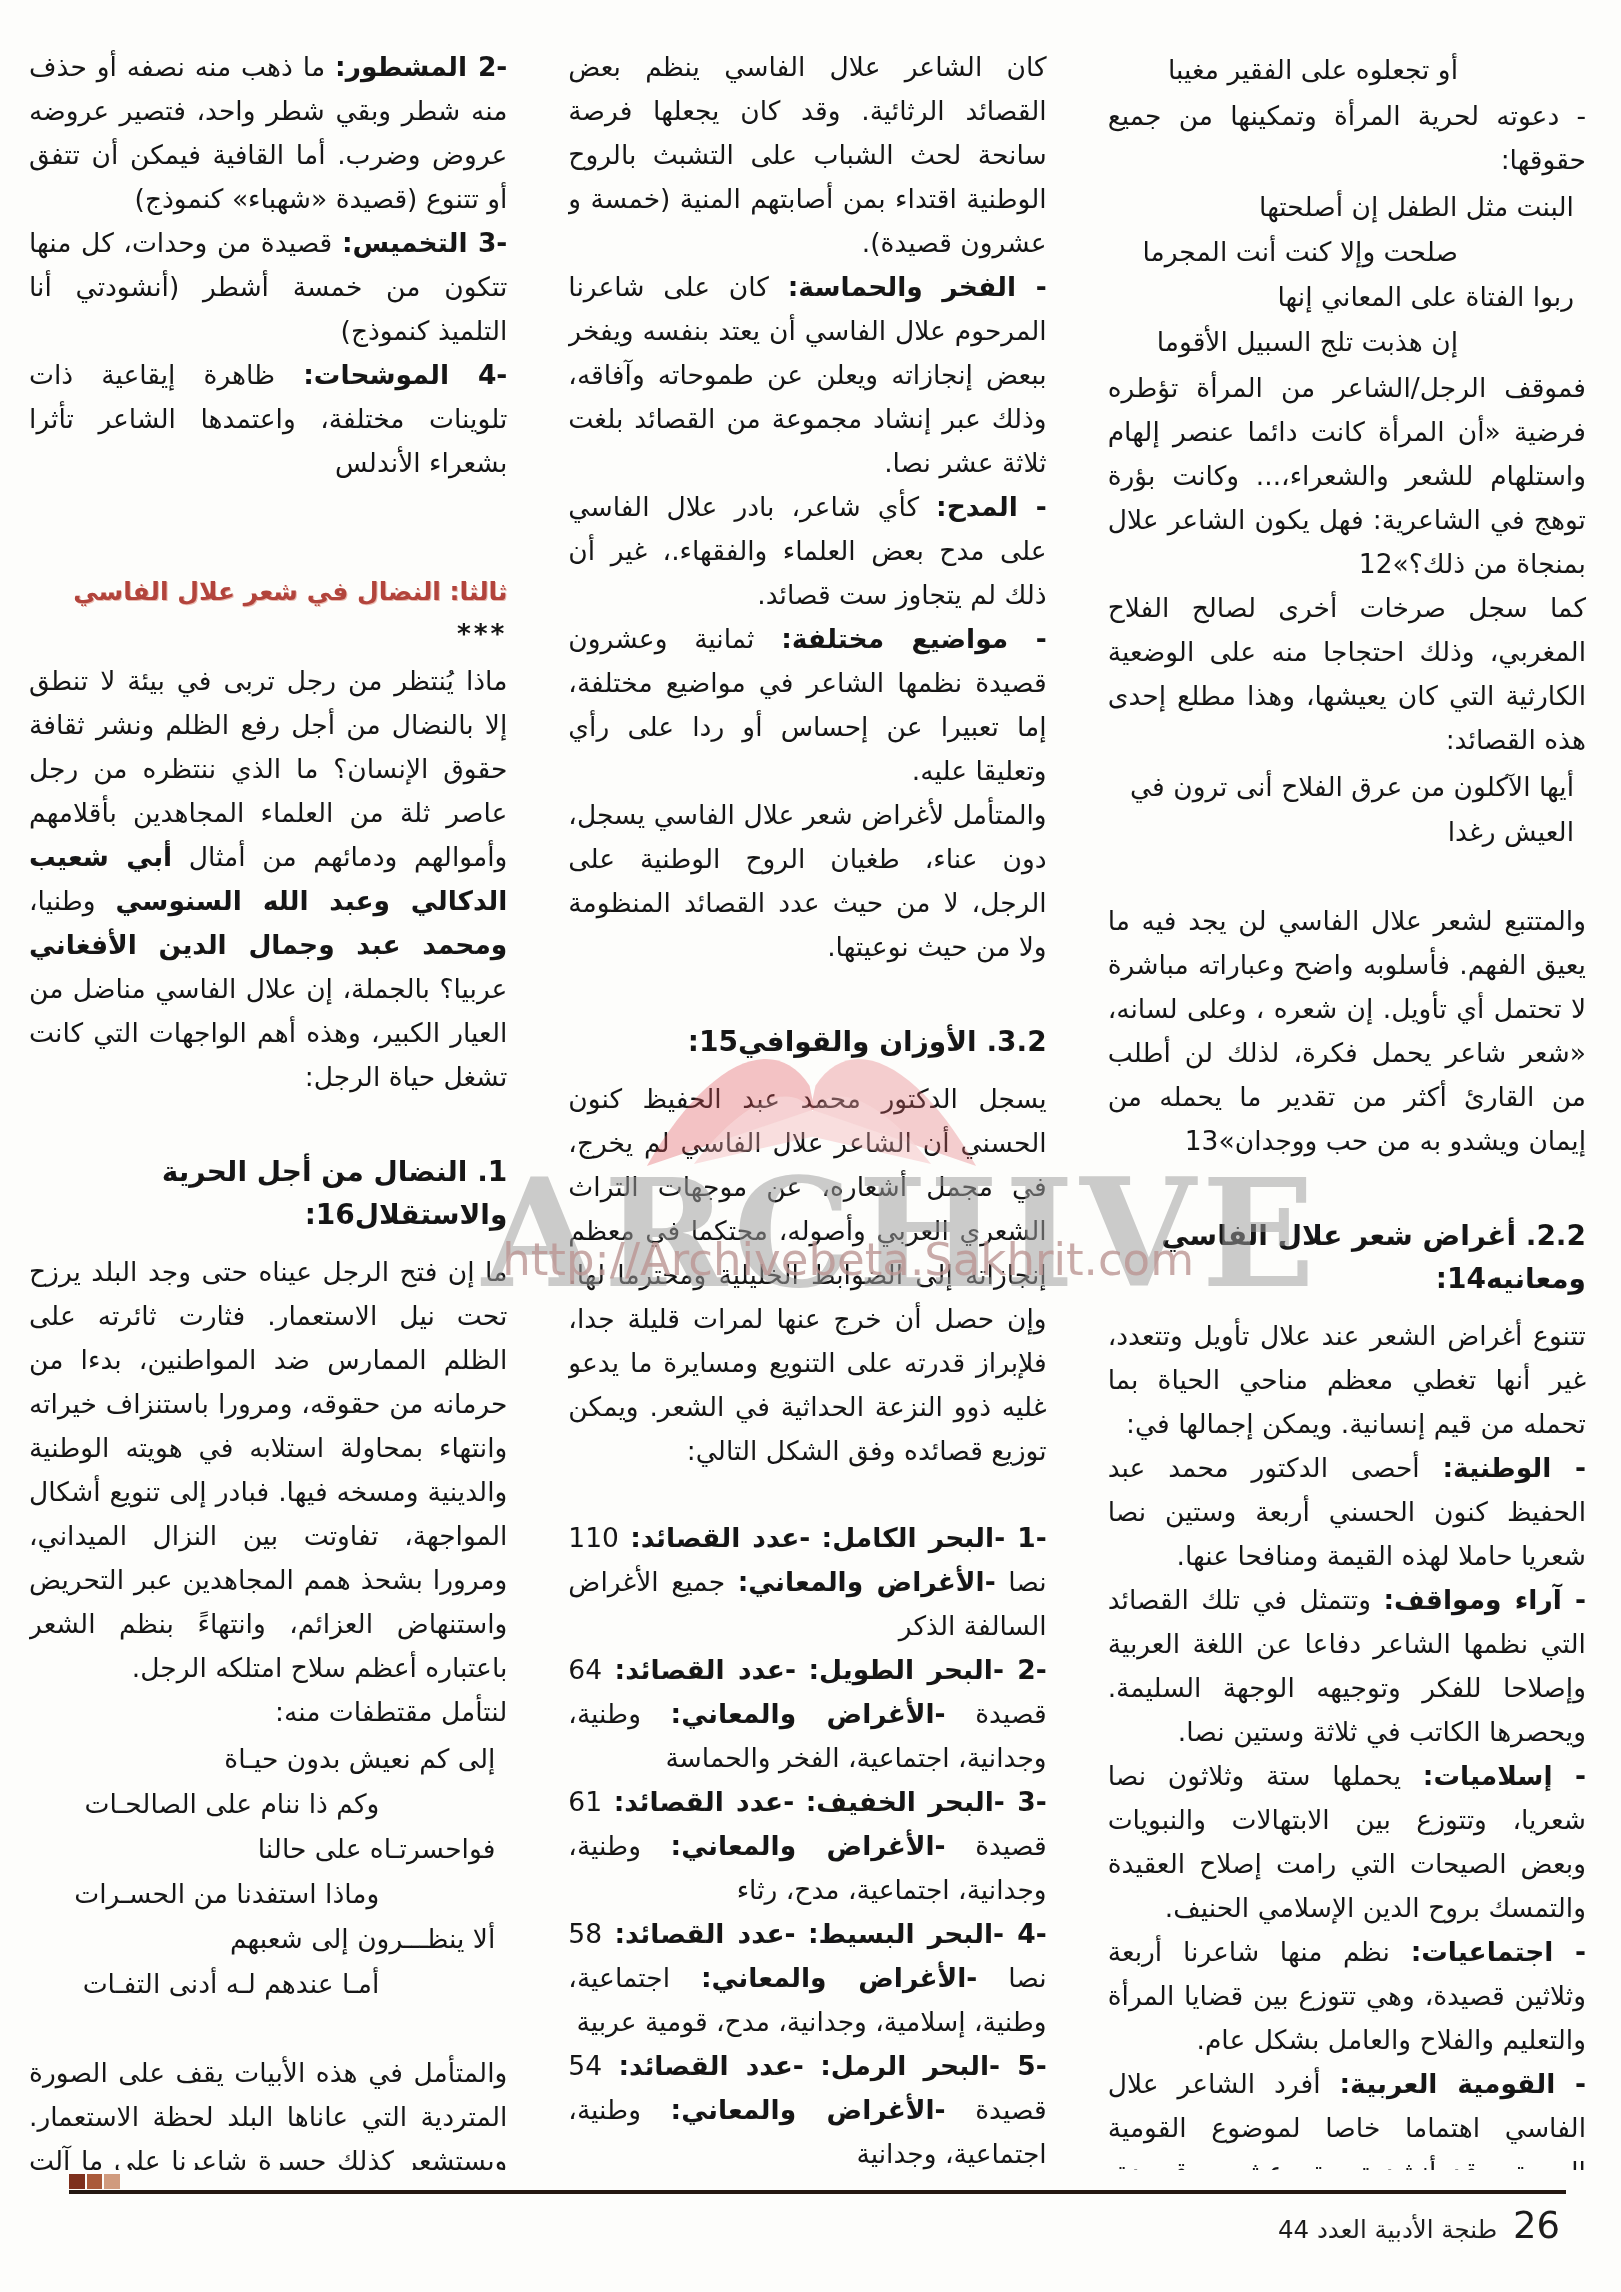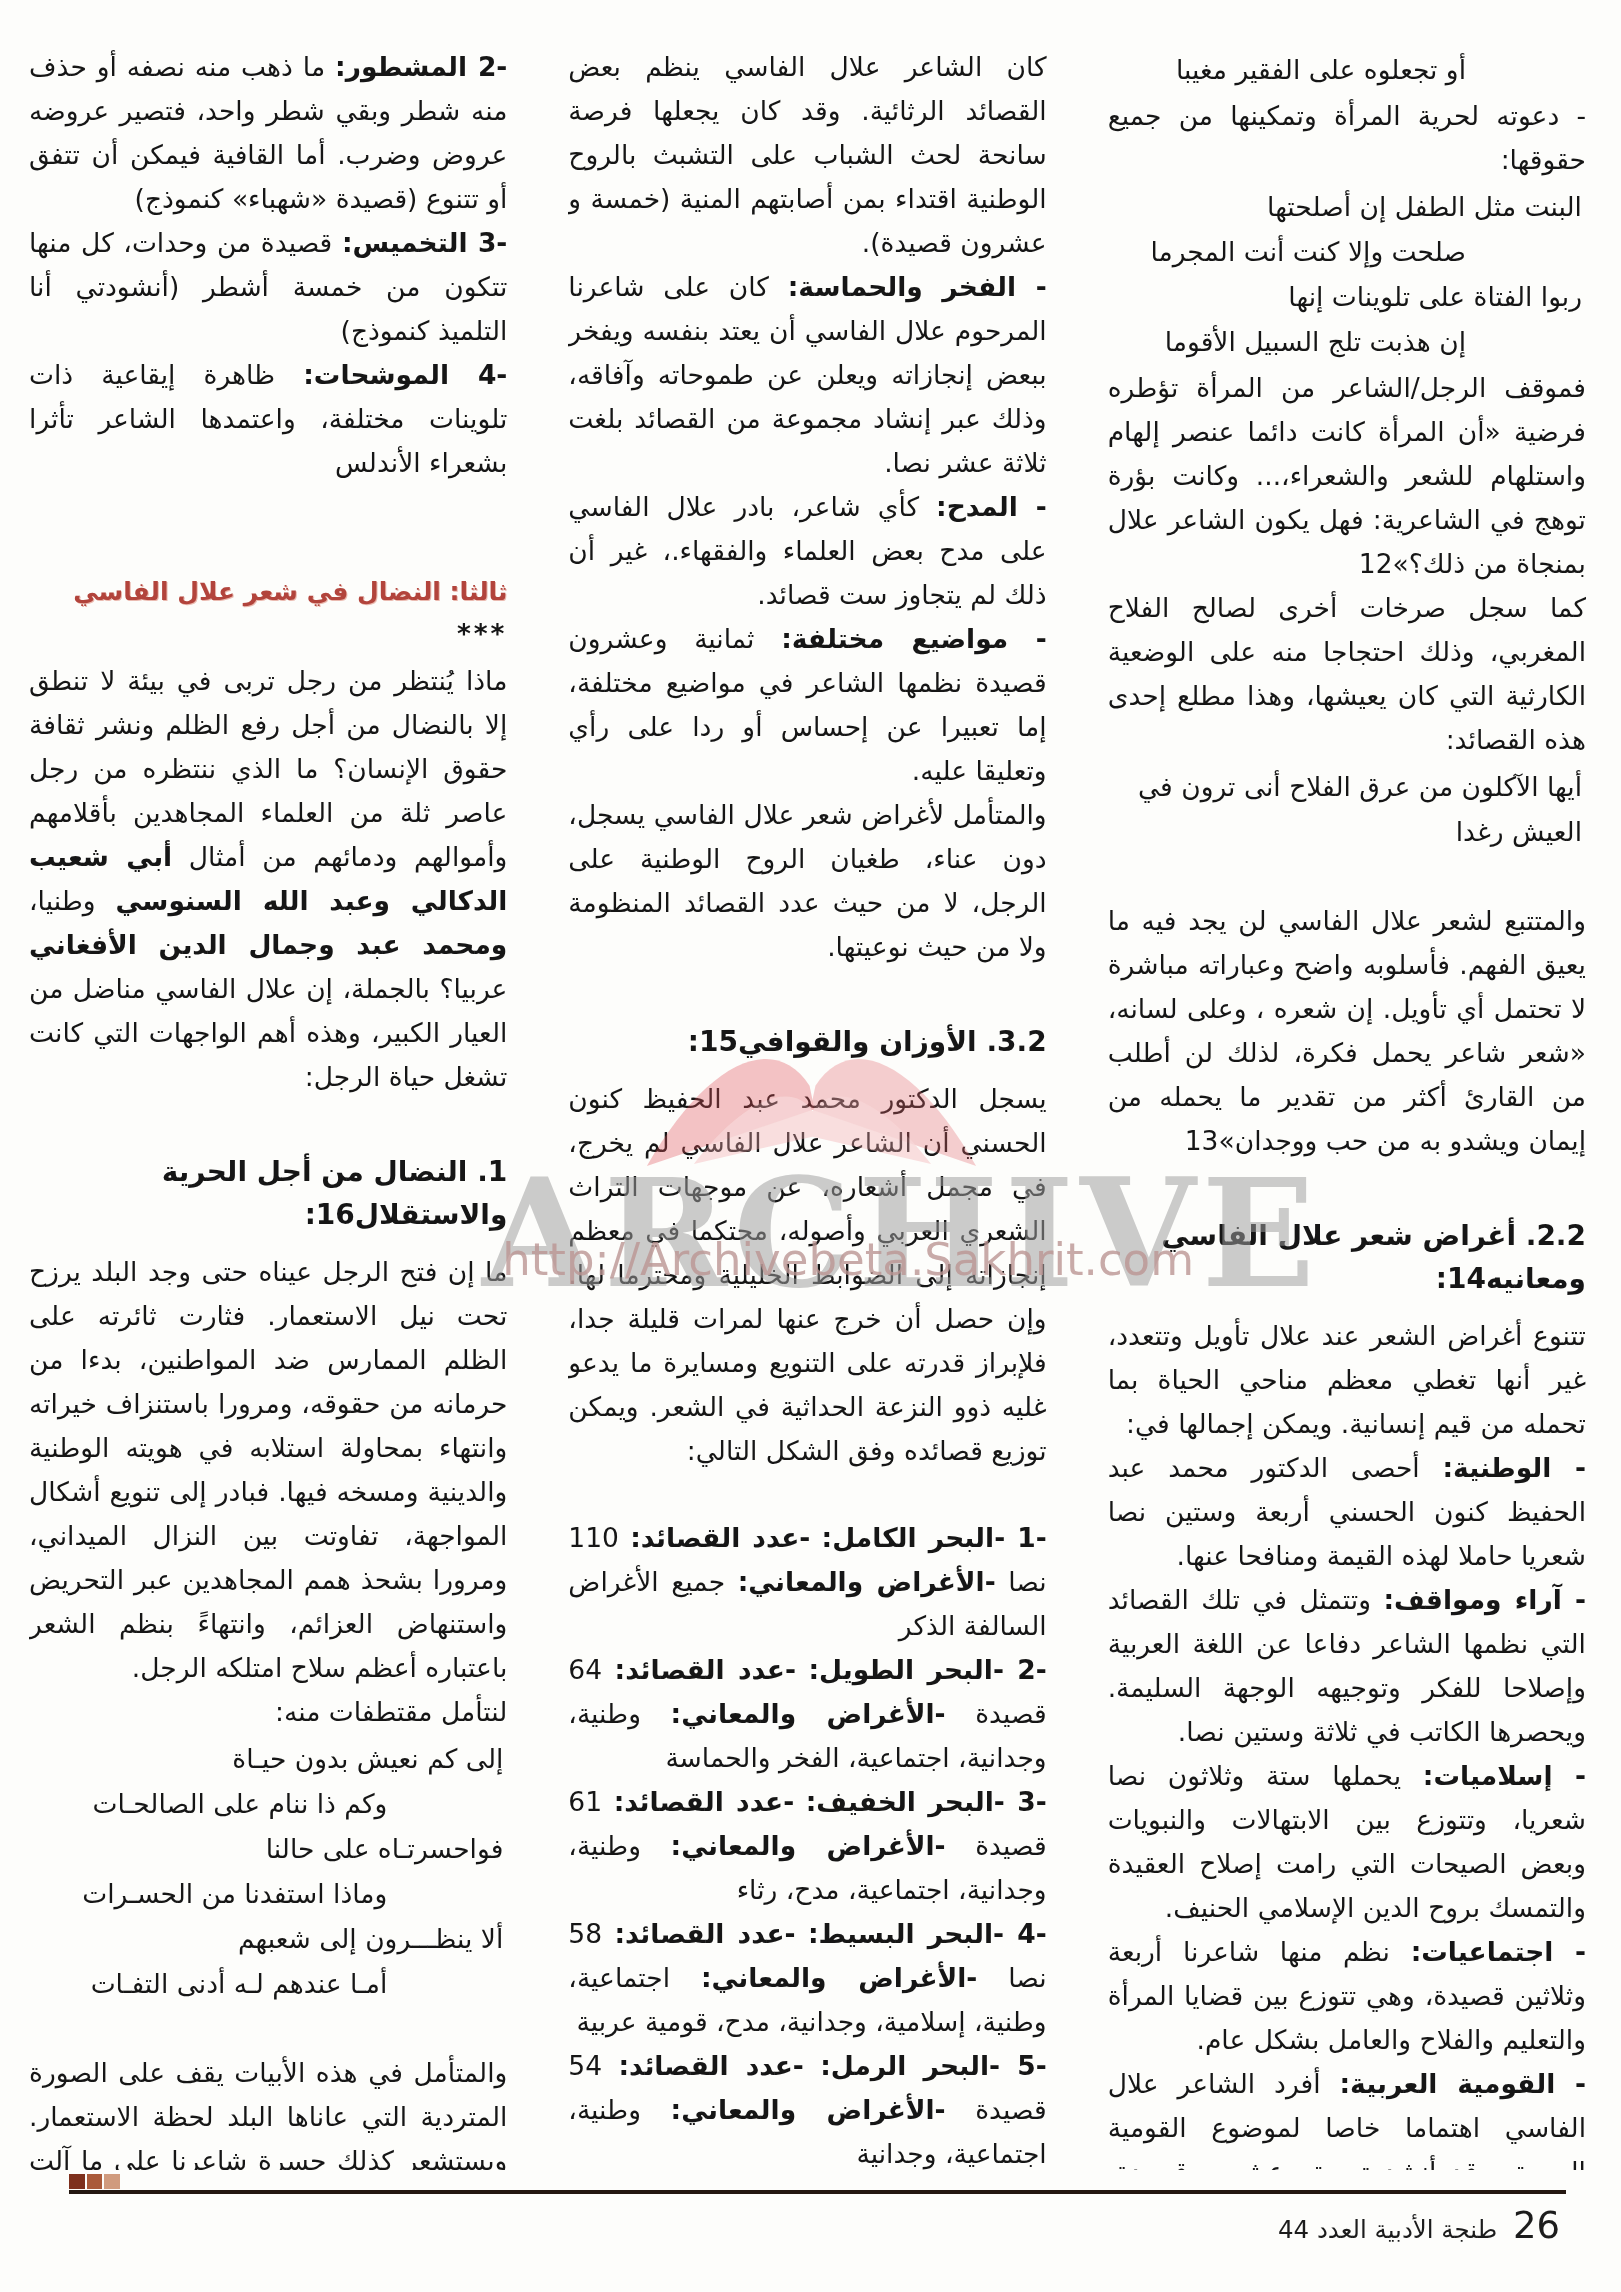--- a/index.html
+++ b/index.html
@@ -31,21 +31,21 @@
   }
   .hred{
     font-weight:bold;font-size:25px;line-height:41px;
     color:#b2443c;text-shadow:1px 1px 0 #eab9af;
     margin:86px 0 2px;text-align:right;
   }
   .stars{
     font-weight:bold;font-size:26.5px;line-height:39px;
     text-align:right;letter-spacing:2.9px;margin:0 0 5.9px;
   }
-  .verse{margin:2px 4px;}
+  .verse{margin:2px 12px;}
   .vl{text-align:right;white-space:nowrap;overflow:hidden;line-height:45px;}
   .vl.ind{padding-right:116px;}
   .gap{height:43px;}
   
   .watermark{position:absolute;top:0;right:0;left:0;bottom:0;pointer-events:none;}
   .wm-logo{position:absolute;left:635px;top:1021px;opacity:.45;}
   .wm-brand{
     position:absolute;left:482px;top:1155px;width:706px;
     font-family:"DejaVu Serif",serif;font-weight:bold;
     font-size:149px;line-height:157px;letter-spacing:5.9px;
@@ -80,21 +80,21 @@
 
   <div class="cols">
     <div class="col" id="col-0">
         <div class="verse">
           <div class="vl ind">أو تجعلوه على الفقير مغيبا</div>
         </div>
         <p><span>- دعوته لحرية المرأة وتمكينها من جميع حقوقها:</span></p>
         <div class="verse">
           <div class="vl">البنت مثل الطفل إن أصلحتها</div>
           <div class="vl ind">صلحت وإلا كنت أنت المجرما</div>
-          <div class="vl">ربوا الفتاة على تلوينات إنها</div>
+          <div class="vl">ربوا الفتاة على المعاني إنها</div>
           <div class="vl ind">إن هذبت تلج السبيل الأقوما</div>
         </div>
         <p><span>فموقف الرجل/الشاعر من المرأة تؤطره فرضية «أن المرأة كانت دائما عنصر إلهام واستلهام للشعر والشعراء،... وكانت بؤرة توهج في الشاعرية: فهل يكون الشاعر علال بمنجاة من ذلك؟»12</span></p>
         <p><span>كما سجل صرخات أخرى لصالح الفلاح المغربي، وذلك احتجاجا منه على الوضعية الكارثية التي كان يعيشها، وهذا مطلع إحدى هذه القصائد:</span></p>
         <div class="verse">
           <div class="vl">أيها الآكلون من عرق الفلاح أنى ترون في</div>
           <div class="vl">العيش رغدا</div>
         </div>
         <div class="gap"></div>
         <p><span>والمتتبع لشعر علال الفاسي لن يجد فيه ما يعيق الفهم. فأسلوبه واضح وعباراته مباشرة لا تحتمل أي تأويل. إن شعره ، وعلى لسانه، «شعر شاعر يحمل فكرة، لذلك لن أطلب من القارئ أكثر من تقدير ما يحمله من إيمان ويشدو به من حب ووجدان»13</span></p>

